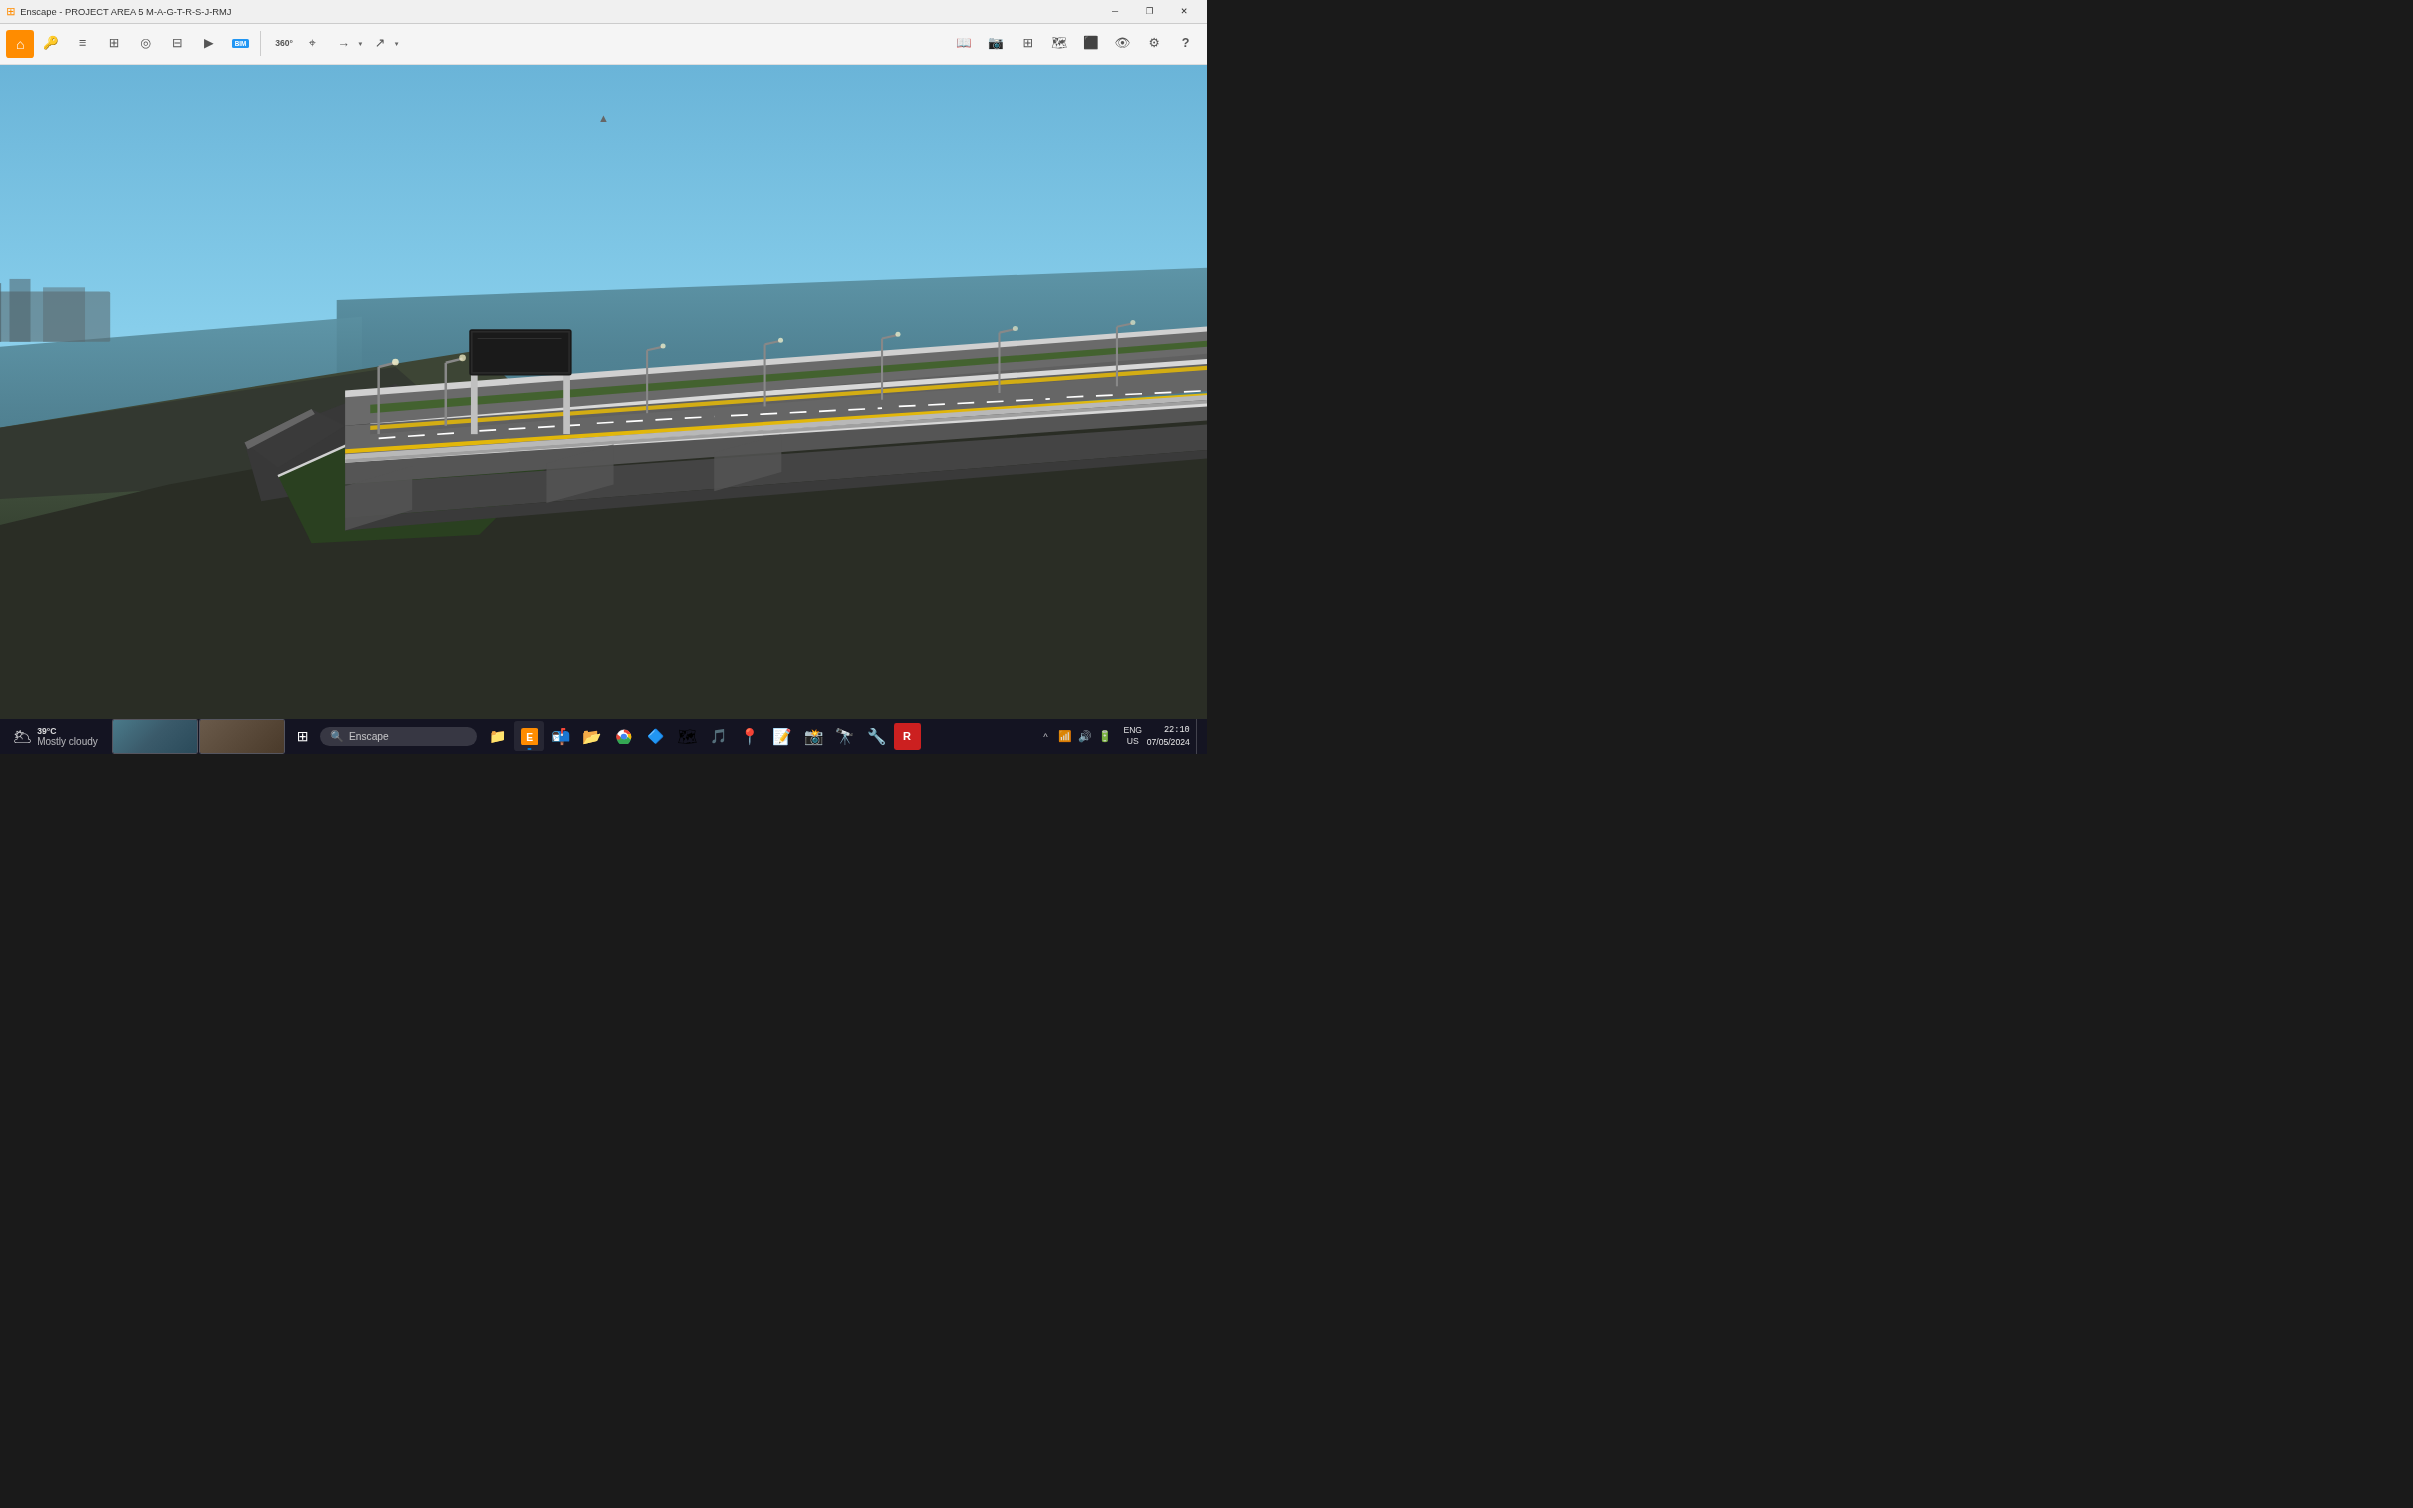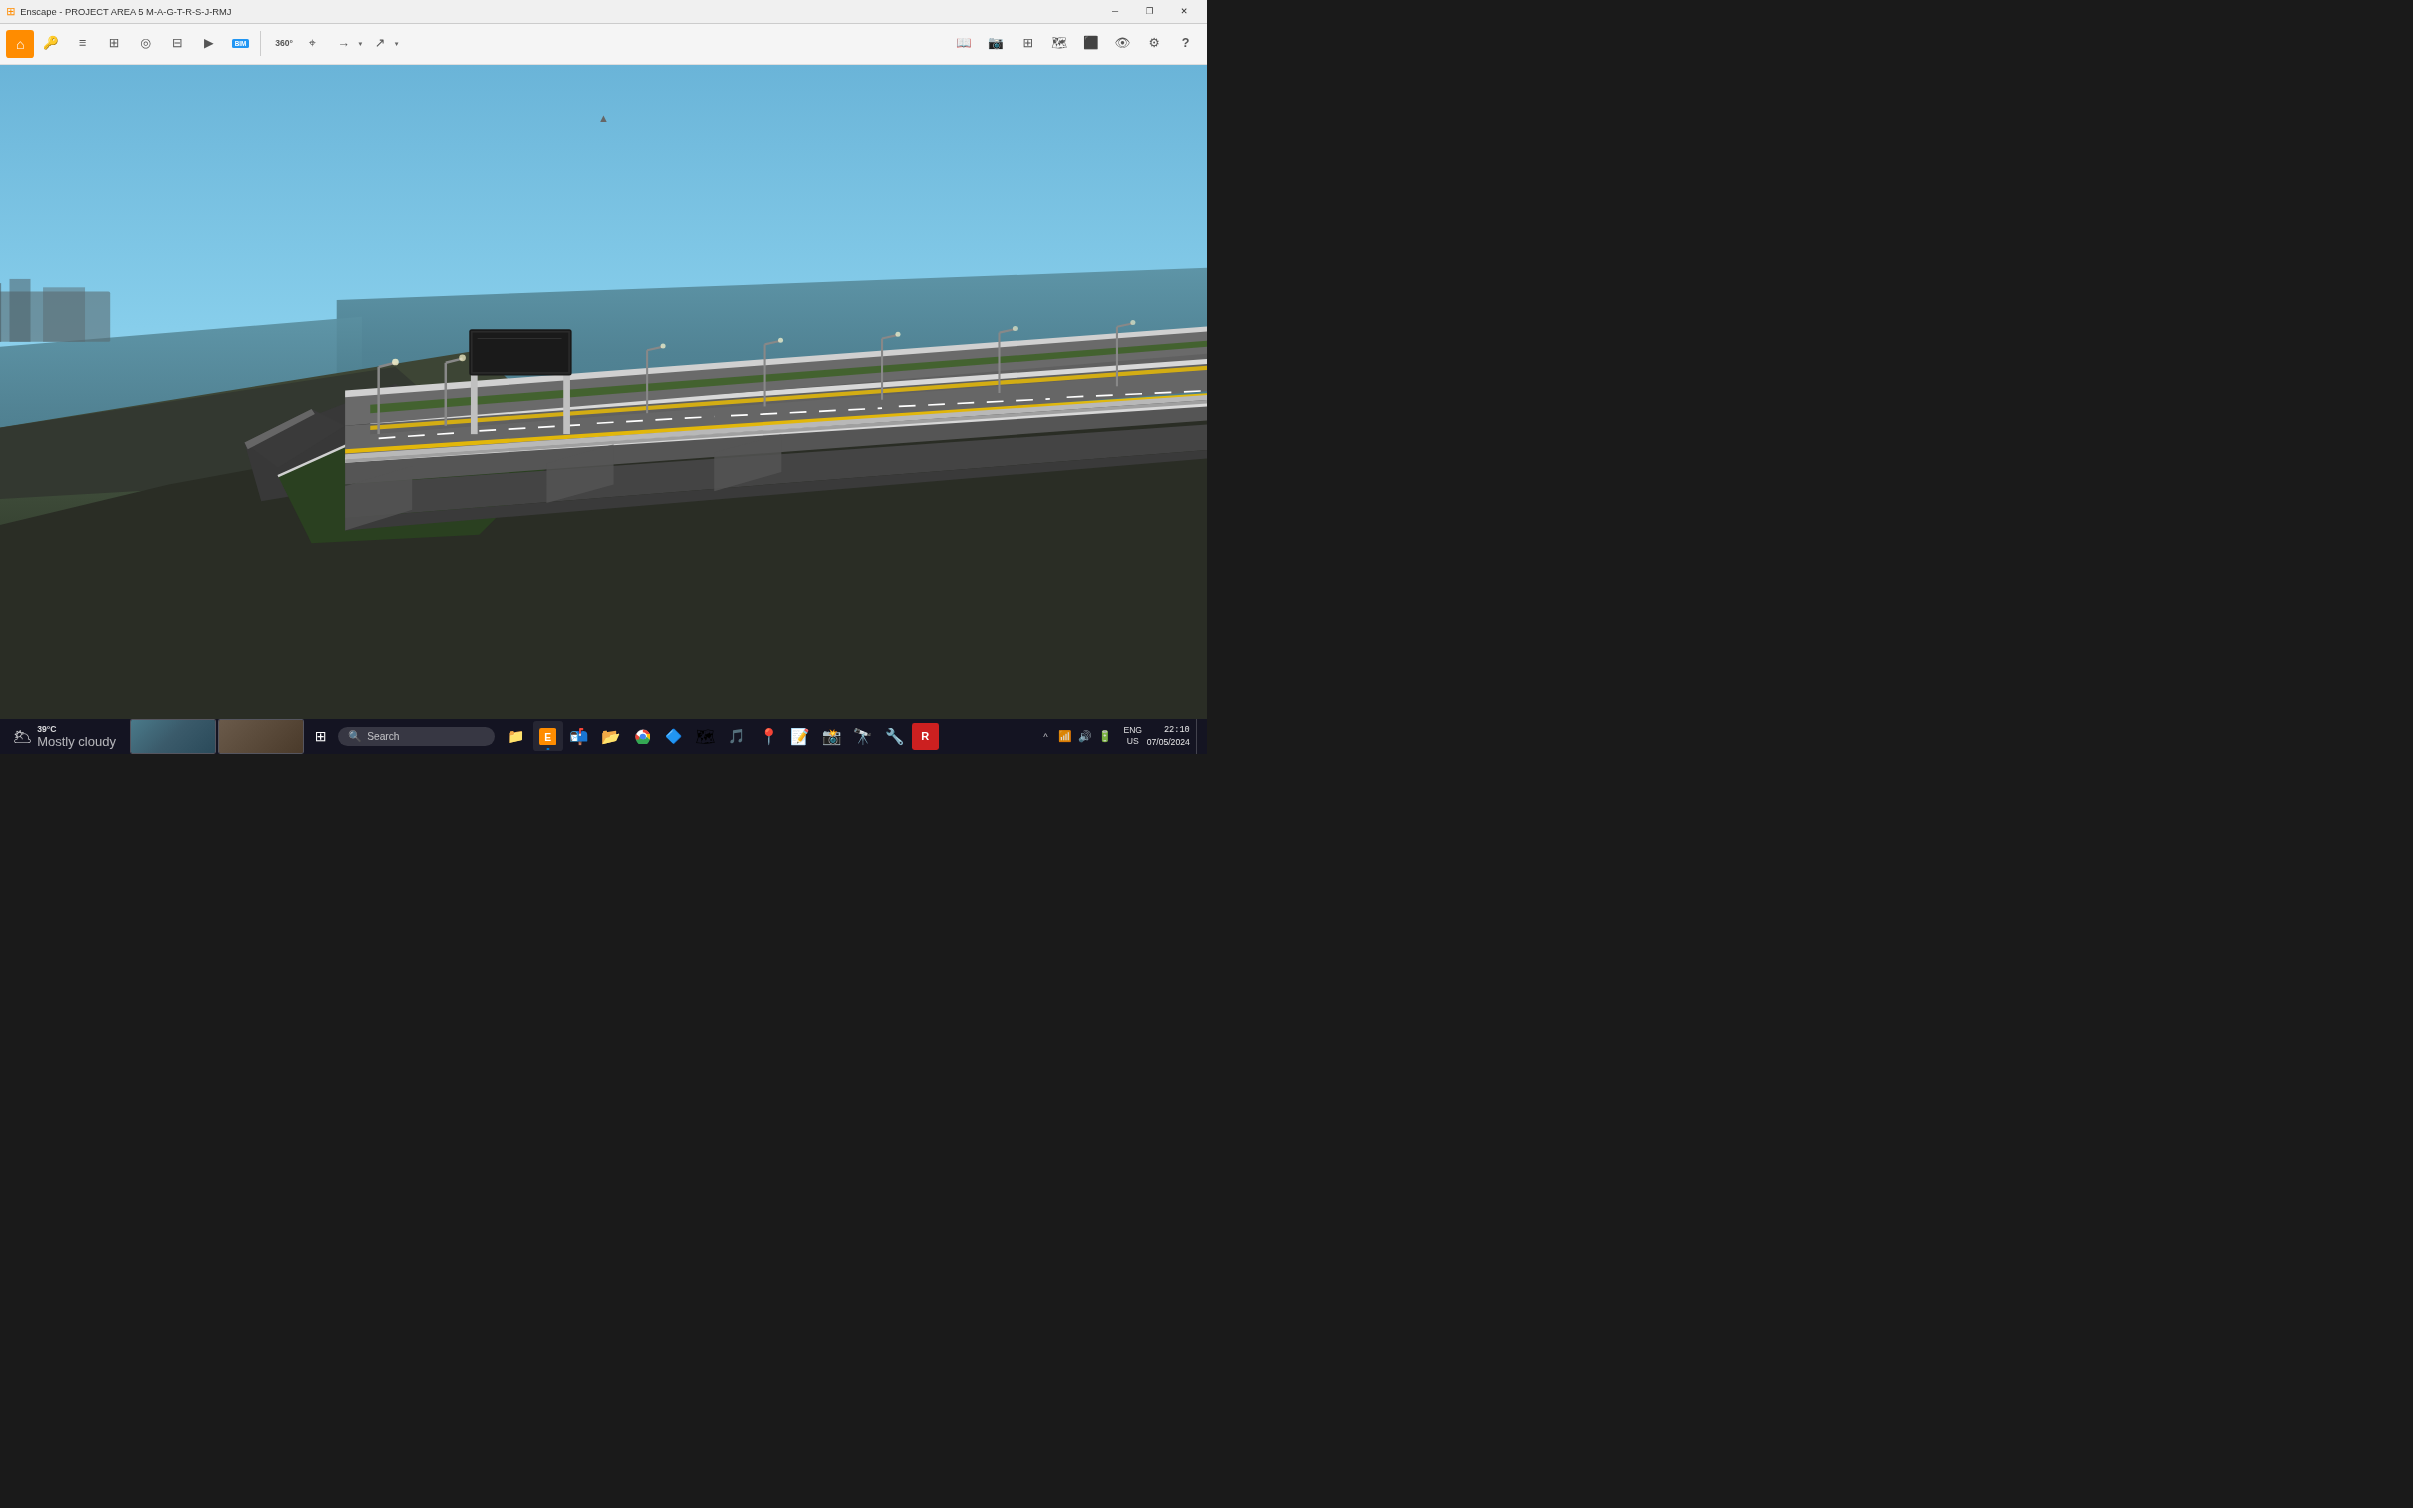--- a/index.html
+++ b/index.html
@@ -593,38 +593,38 @@
     </svg>
   </div>
 </div>
 
 <div id="taskbar">
 
   <div class="weather-widget">
     <span class="weather-icon">🌥</span>
     <div>
       <div style="font-weight:600;">39°C</div>
-      <div style="font-size:13px; opacity:0.8;">Mostly cloudy</div>
+      <div style="font-size:10px; opacity:0.8;">Mostly cloudy</div>
     </div>
   </div>
 
   <div class="thumbnail-previews">
     <div class="thumb">
       <div class="thumb-inner"></div>
     </div>
     <div class="thumb">
       <div class="thumb-inner" style="background: linear-gradient(135deg, #6a5a4a 0%, #4a3a2a 100%);"></div>
     </div>
   </div>
 
   <div class="taskbar-start">⊞</div>
 
   <div class="taskbar-search">
     <span class="taskbar-search-icon">🔍</span>
-    <span class="taskbar-search-text">Search</span>
+    <span class="taskbar-search-text">Enscape</span>
   </div>
 
   <div class="taskbar-apps">
     <div class="taskbar-app" style="font-size:14px;">📁</div>
     <div class="taskbar-app active" style="font-size:12.6px; background:rgba(255,255,255,0.08);">
       <svg width="17.3" height="17.3" viewBox="0 0 22 22" style="font-size:16px">
         <rect width="22" height="22" rx="3" fill="#FF8C00"></rect>
         <text x="11" y="16" text-anchor="middle" fill="white" font-size="13" font-weight="bold">E</text>
       </svg>
     </div>

